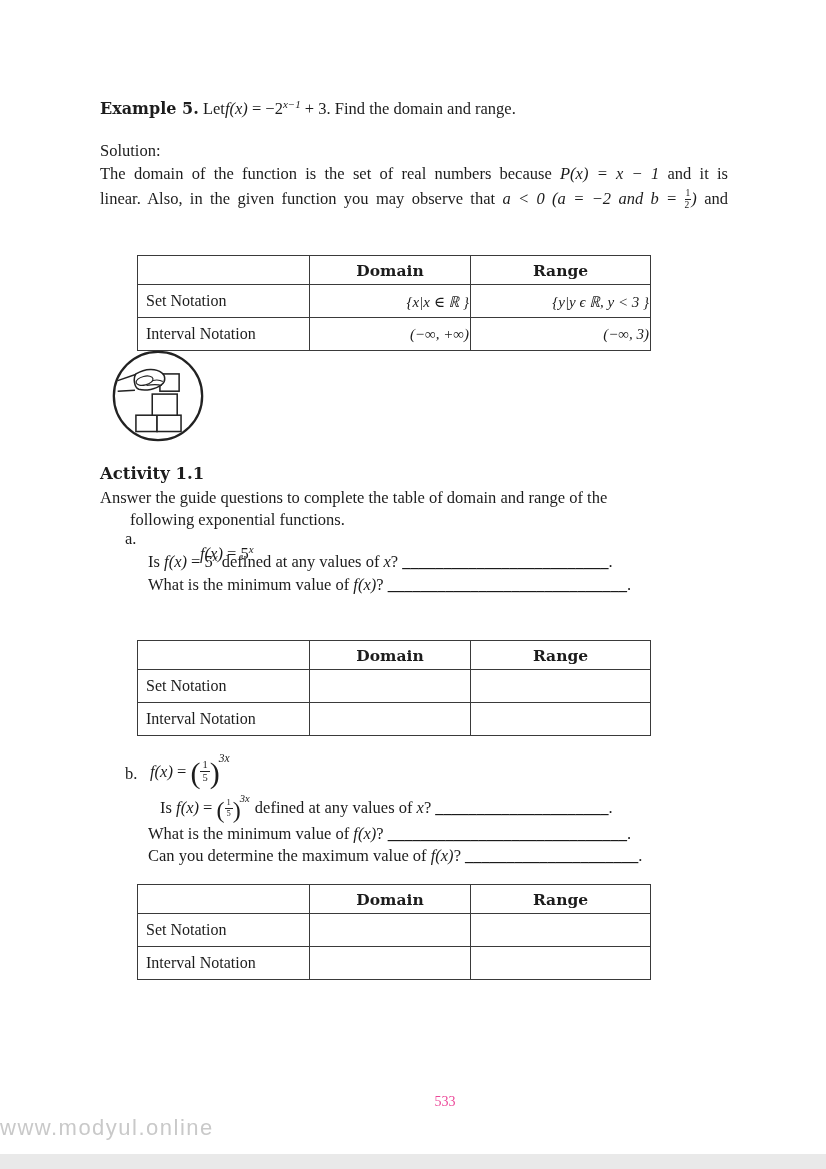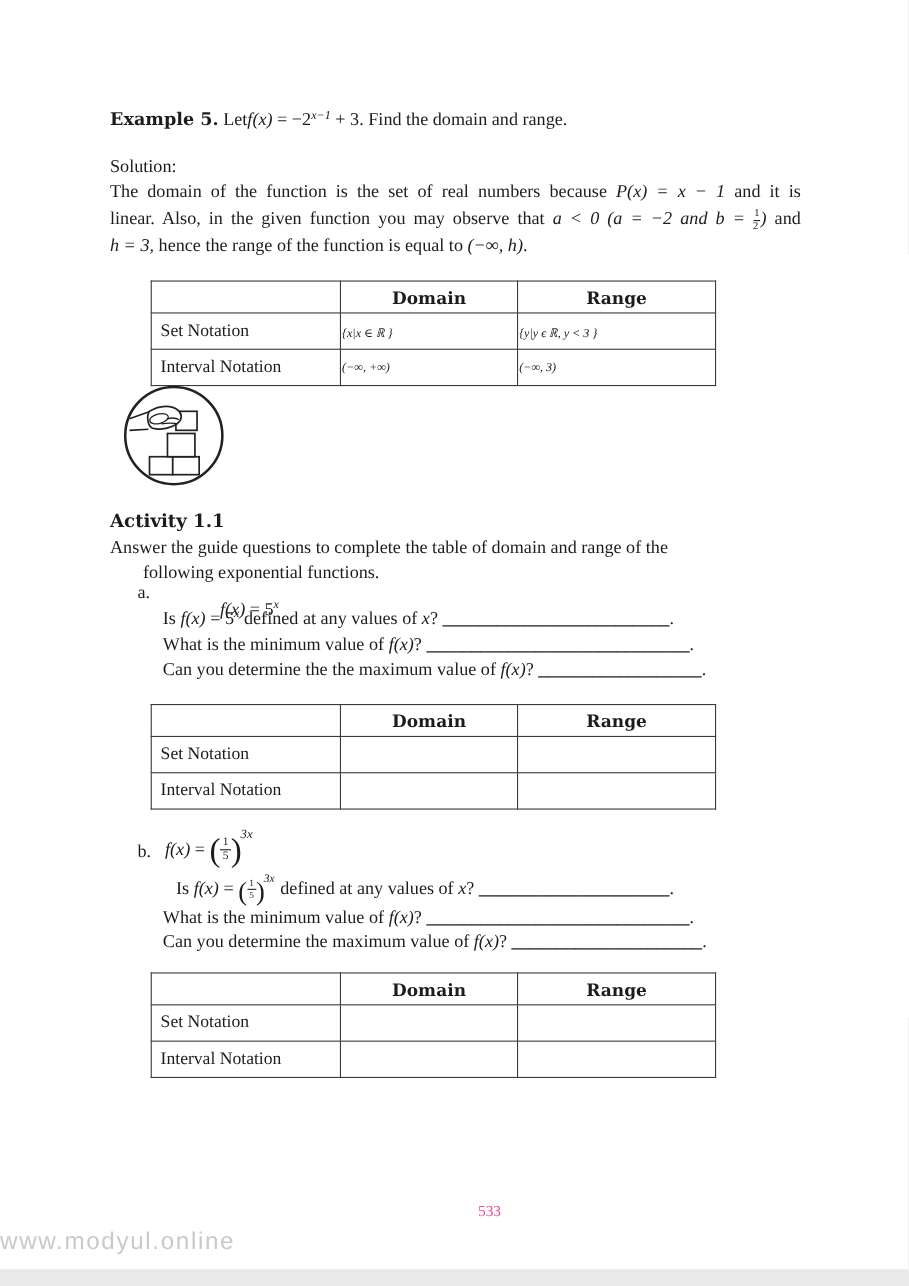--- a/index.html
+++ b/index.html
@@ -24,21 +24,21 @@
                   vertical-align:-4px; font-style:normal; }
   .sfrac .fn    { display:block; border-bottom:1px solid #222; padding:0 1px; }
   .sfrac .fd    { display:block; }
 
   table.doc     { position:absolute; left:137px; border-collapse:collapse; table-layout:fixed; }
   .doc td       { border:1px solid #3a3a3a; vertical-align:middle; overflow:hidden; }
   .doc .hrow td { height:26px; text-align:center; font-family:"DejaVu Serif",serif;
                   font-weight:bold; font-size:15.5px; }
   .doc .drow td { height:30px; }
   .doc td.lbl   { padding-left:8px; font-size:16px; }
-  .doc td.val   { text-align:left; font-size:11px; font-style:italic; }
+  .doc td.val   { text-align:right; font-size:15px; font-style:italic; }
   .t1 { top:255px; } .t2 { top:640px; } .t3 { top:884px; }
 
   .wm-icon   { left:110px; top:348px; width:96px; height:96px; }
   .wm-title  { left:227px; top:379px; font-family:"DejaVu Serif",serif;
                font-weight:bold; font-style:italic; font-size:27px; letter-spacing:0.5px; }
 
   .act-title { left:100px; top:464px; font-family:"DejaVu Serif",serif; font-weight:bold; font-size:16.5px; }
   .act-intro { left:100px; top:487px; line-height:22.4px; }
   .act-intro .ind { display:block; padding-left:30px; }
 
@@ -76,21 +76,20 @@
 
 <div class="page">
 
   <div class="abs example"><span class="ex-label">Example 5.</span><span> Let</span><i>f(x)</i><span> = −2</span><span class="sup">x−1</span><span> + 3. Find the domain and range.</span></div>
 
   <div class="abs sol-label">Solution:</div>
 
   <div class="abs sol-para">
     <div class="jl"><span>The domain of the function is the set of real numbers because </span><i>P(x) = x − 1</i><span> and it is</span></div>
     <div class="jl"><span>linear. Also, in the given function you may observe that </span><i>a &lt; 0 (a = −2 and b = </i><span class="sfrac"><span class="fn">1</span><span class="fd">2</span></span><i>)</i><span> and</span></div>
-    <div><i>h = 3</i><span>, hence the range of the function is equal to </span><i>(−∞, h)</i><span>.</span></div>
   </div>
 
   <table class="doc t1">
     <colgroup>
         <col style="width:172px">
         <col style="width:161px">
         <col style="width:180px">
       </colgroup>
     <tbody>
         <tr class="hrow">
@@ -127,21 +126,20 @@
 
   <div class="abs act-title">Activity 1.1</div>
   <div class="abs act-intro"><span>Answer the guide questions to complete the table of domain and range of the</span><span class="ind">following exponential functions.</span></div>
 
   <div class="abs a-label">a.</div>
   <div class="abs a-formula"><i>f(x)</i><span> = 5</span><span class="sup">x</span></div>
 
   <div class="abs qlines">
     <div><span>Is </span><i>f(x)</i><span> = 5</span><span class="sup">x</span><span> defined at any values of </span><i>x</i><span>? </span><span class="blank">_________________________</span><span>.</span></div>
     <div><span>What is the minimum value of  </span><i>f(x)</i><span>? </span><span class="blank">_____________________________</span><span>.</span></div>
-    <div><span>Can you determine the the maximum value of  </span><i>f(x)</i><span>? </span><span class="blank">__________________</span><span>.</span></div>
   </div>
 
   <table class="doc t2">
     <colgroup>
         <col style="width:172px">
         <col style="width:161px">
         <col style="width:180px">
       </colgroup>
     <tbody>
         <tr class="hrow">

